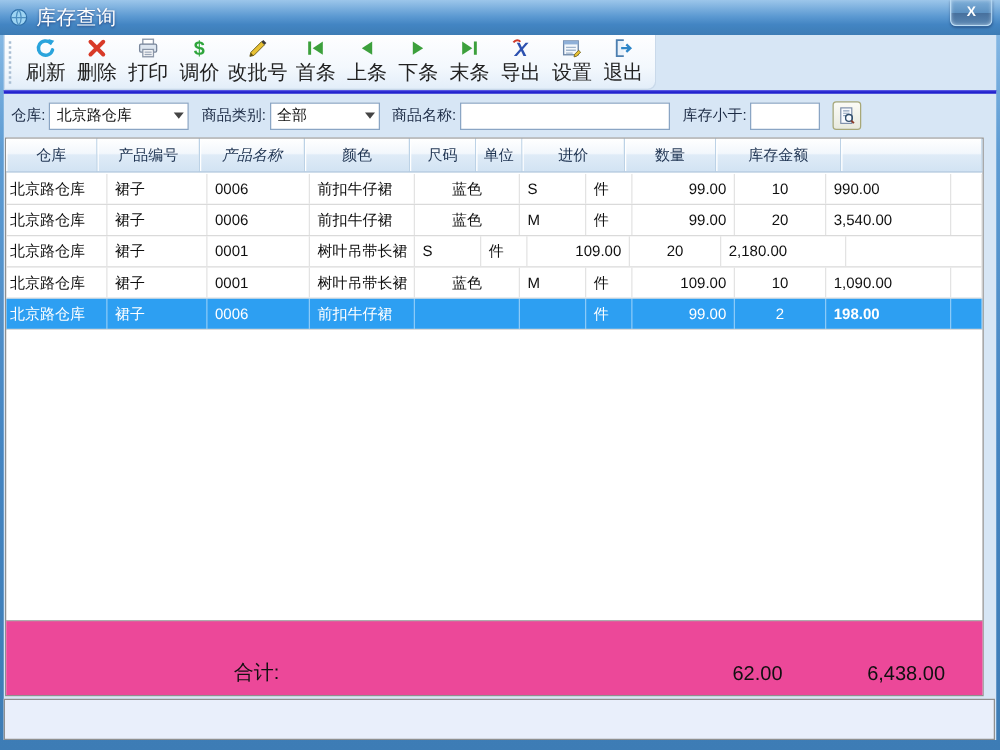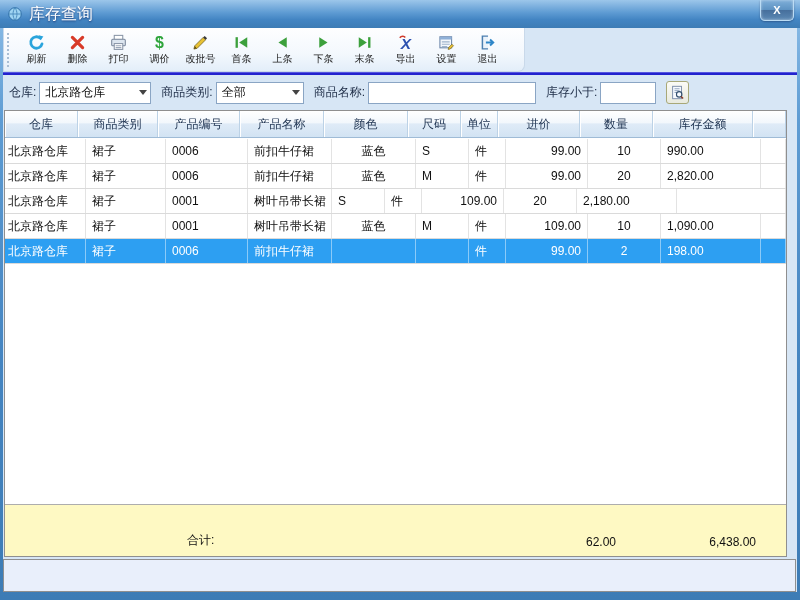--- a/index.html
+++ b/index.html
@@ -20,21 +20,21 @@
   .client{ position:absolute; top:28px; left:3px; right:3px; bottom:8px; background:#D7E6F5;}
   
   .toolbar{ position:absolute; top:0; left:0; width:522px; height:44px; display:flex; align-items:center;
     background:linear-gradient(180deg,#FEFEFF 0%,#F3F8FD 60%,#E3EEF9 100%);
     border:1px solid #C9D9EA; border-top:none; border-radius:0 0 7px 0;}
   .grip{ width:4px; height:34px; margin:0 5px 0 3px; border-left:2px dotted #A9BED4;}
   .tb-buttons{ display:flex; height:100%; align-items:center;}
   .tb-btn{ min-width:41px; padding:2px 2px; height:40px; display:flex; flex-direction:column;
     align-items:center; justify-content:center; gap:1px; cursor:pointer; border-radius:3px;}
   .tb-btn .ticon{ width:17px; height:17px;}
-  .tb-btn .tlabel{ font-size:10px; color:#222; white-space:nowrap;text-align:center;}
+  .tb-btn .tlabel{ font-size:16px; color:#222; white-space:nowrap;text-align:center;}
   .separator{ position:absolute; top:44px; left:0; right:0; height:3px; background:#2222CE;
     border-top:1px solid #5555E0;}
   
   .filterbar{ position:absolute; top:47px; left:0; right:0; height:35px; display:flex; align-items:center;
     font-size:12px; color:#1B2A44; padding-left:6px;}
   .flabel{ margin-right:3px; white-space:nowrap;}
   .combo{ height:22px; background:#fff; border:1px solid #8AA5C4; display:flex; align-items:center;
     justify-content:space-between; padding:0 3px 0 5px; margin-right:10px; font-size:12px; color:#111; cursor:pointer;}
   .combo .arrow{ width:0; height:0; border-left:4px solid transparent; border-right:4px solid transparent;
     border-top:5px solid #444; margin-left:4px;}
@@ -49,22 +49,22 @@
   .ghead{ display:flex; height:27px; border-bottom:1px solid #9FBBD6;}
   .hcell{ display:flex; align-items:center; justify-content:center; font-size:12px; color:#1D3250;
     background:linear-gradient(180deg,#FFFFFF 0%,#F2F7FC 45%,#DFEBF7 50%,#D2E3F3 100%);
     border-right:1px solid #BCD2E6; box-shadow:inset 1px 0 0 #fff; overflow:hidden; white-space:nowrap;}
   .gbody{ position:absolute; top:28px; left:0; right:0; bottom:53px; overflow:hidden;}
   .grow{ display:flex; height:25px; border-bottom:1px solid #DADADA; cursor:default;}
   .gcell{ font-size:12px; color:#101010; display:flex; align-items:center; border-right:1px solid #E3E3E3;
     overflow:hidden; white-space:nowrap; padding:0 6px;}
   .grow.selected{ color:#fff; }
   .grow.selected .gcell{ color:#fff; border-right-color:rgba(255,255,255,.45);}
-  .gfooter{ position:absolute; left:0; right:0; bottom:0; height:52px; border-top:1px solid #ADADAD;
-    background:#fef9c3; font-size:12px; color:#101010;}
+  .gfooter{ position:absolute; left:0; right:0; bottom:0; height:60px; border-top:1px solid #ADADAD;
+    background:#ec4899; font-size:16px; color:#101010;}
   .gfooter span{ position:absolute; bottom:7px;}
   .f-label{ left:182px;}
   .f-qty{ left:581px; width:76px; text-align:left;}
   .f-amt{ left:659px; width:92px; text-align:right;}
   .bottom-panel{ position:absolute; left:0; right:1px; top:531px; height:33px;
     background:#E9EFFB; border:1px solid #8F8F8F;}
 </style>
 </head>
 <body>
 
@@ -193,23 +193,22 @@
               <path d="M4.8 4h5.4M4.8 6h5.4M4.8 8h3.2" stroke="#8FA2BC"></path>
               <circle cx="9.8" cy="10" r="2.9" fill="none" stroke="#33506E" stroke-width="1.2"></circle>
               <path d="M11.8 12.2l2.2 2.2" stroke="#8A3A28" stroke-width="1.6"></path>
             </svg></span>
       </button>
     </div>
 
     <div class="grid">
       <div class="ghead" id="grid-head">
           <div class="hcell" style="width: 73px;">仓库</div>
-          <div class="hcell" style="width: 80px;">商品类别</div>
           <div class="hcell" style="width: 82px;">产品编号</div>
-          <div class="hcell" style="width: 84px;">产品名称</div>
+          <div class="hcell" style="width: 84px; font-style: italic;">产品名称</div>
           <div class="hcell" style="width: 84px;">颜色</div>
           <div class="hcell" style="width: 53px;">尺码</div>
           <div class="hcell" style="width: 37px;">单位</div>
           <div class="hcell" style="width: 82px;">进价</div>
           <div class="hcell" style="width: 73px;">数量</div>
           <div class="hcell" style="width: 100px;">库存金额</div>
           <div class="hcell" style="flex: 1 1 0%; width: 23px;"></div>
         </div>
       <div class="gbody" id="grid-body">
           <div class="grow">
@@ -228,21 +227,21 @@
           <div class="grow">
             <div class="gcell" style="width: 81px; justify-content: flex-start; padding-left: 3px;">北京路仓库</div>
             <div class="gcell" style="width: 80px; justify-content: flex-start;">裙子</div>
             <div class="gcell" style="width: 82px; justify-content: flex-start;">0006</div>
             <div class="gcell" style="width: 84px; justify-content: flex-start;">前扣牛仔裙</div>
             <div class="gcell" style="width: 84px; justify-content: center;">蓝色</div>
             <div class="gcell" style="width: 53px; justify-content: flex-start;">M</div>
             <div class="gcell" style="width: 37px; justify-content: flex-start;">件</div>
             <div class="gcell" style="width: 82px; justify-content: flex-end;">99.00</div>
             <div class="gcell" style="width: 73px; justify-content: center;">20</div>
-            <div class="gcell" style="width: 100px; justify-content: flex-start;">2,820.00</div>
+            <div class="gcell" style="width: 100px; justify-content: flex-start;">3,540.00</div>
             <div class="gcell" style="flex: 1 1 0%; width: 23px; justify-content: flex-start;"></div>
           </div>
           <div class="grow">
             <div class="gcell" style="width: 81px; justify-content: flex-start; padding-left: 3px;">北京路仓库</div>
             <div class="gcell" style="width: 80px; justify-content: flex-start;">裙子</div>
             <div class="gcell" style="width: 82px; justify-content: flex-start;">0001</div>
             <div class="gcell" style="width: 84px; justify-content: flex-start;">树叶吊带长裙</div>
             <div class="gcell" style="width: 53px; justify-content: flex-start;">S</div>
             <div class="gcell" style="width: 37px; justify-content: flex-start;">件</div>
             <div class="gcell" style="width: 82px; justify-content: flex-end;">109.00</div>
@@ -266,21 +265,21 @@
           <div class="grow selected" style="background: rgb(45, 159, 242);">
             <div class="gcell" style="width: 81px; justify-content: flex-start; padding-left: 3px;">北京路仓库</div>
             <div class="gcell" style="width: 80px; justify-content: flex-start;">裙子</div>
             <div class="gcell" style="width: 82px; justify-content: flex-start;">0006</div>
             <div class="gcell" style="width: 84px; justify-content: flex-start;">前扣牛仔裙</div>
             <div class="gcell" style="width: 84px; justify-content: center;"></div>
             <div class="gcell" style="width: 53px; justify-content: flex-start;"></div>
             <div class="gcell" style="width: 37px; justify-content: flex-start;">件</div>
             <div class="gcell" style="width: 82px; justify-content: flex-end;">99.00</div>
             <div class="gcell" style="width: 73px; justify-content: center;">2</div>
-            <div class="gcell" style="width: 100px; justify-content: flex-start;">198.00</div>
+            <div class="gcell" style="width: 100px; justify-content: flex-start; font-weight: bold;">198.00</div>
             <div class="gcell" style="flex: 1 1 0%; width: 23px; justify-content: flex-start;"></div>
           </div>
         </div>
       <div class="gfooter">
         <span class="f-label">合计:</span>
         <span class="f-qty">62.00</span>
         <span class="f-amt">6,438.00</span>
       </div>
     </div>
 

